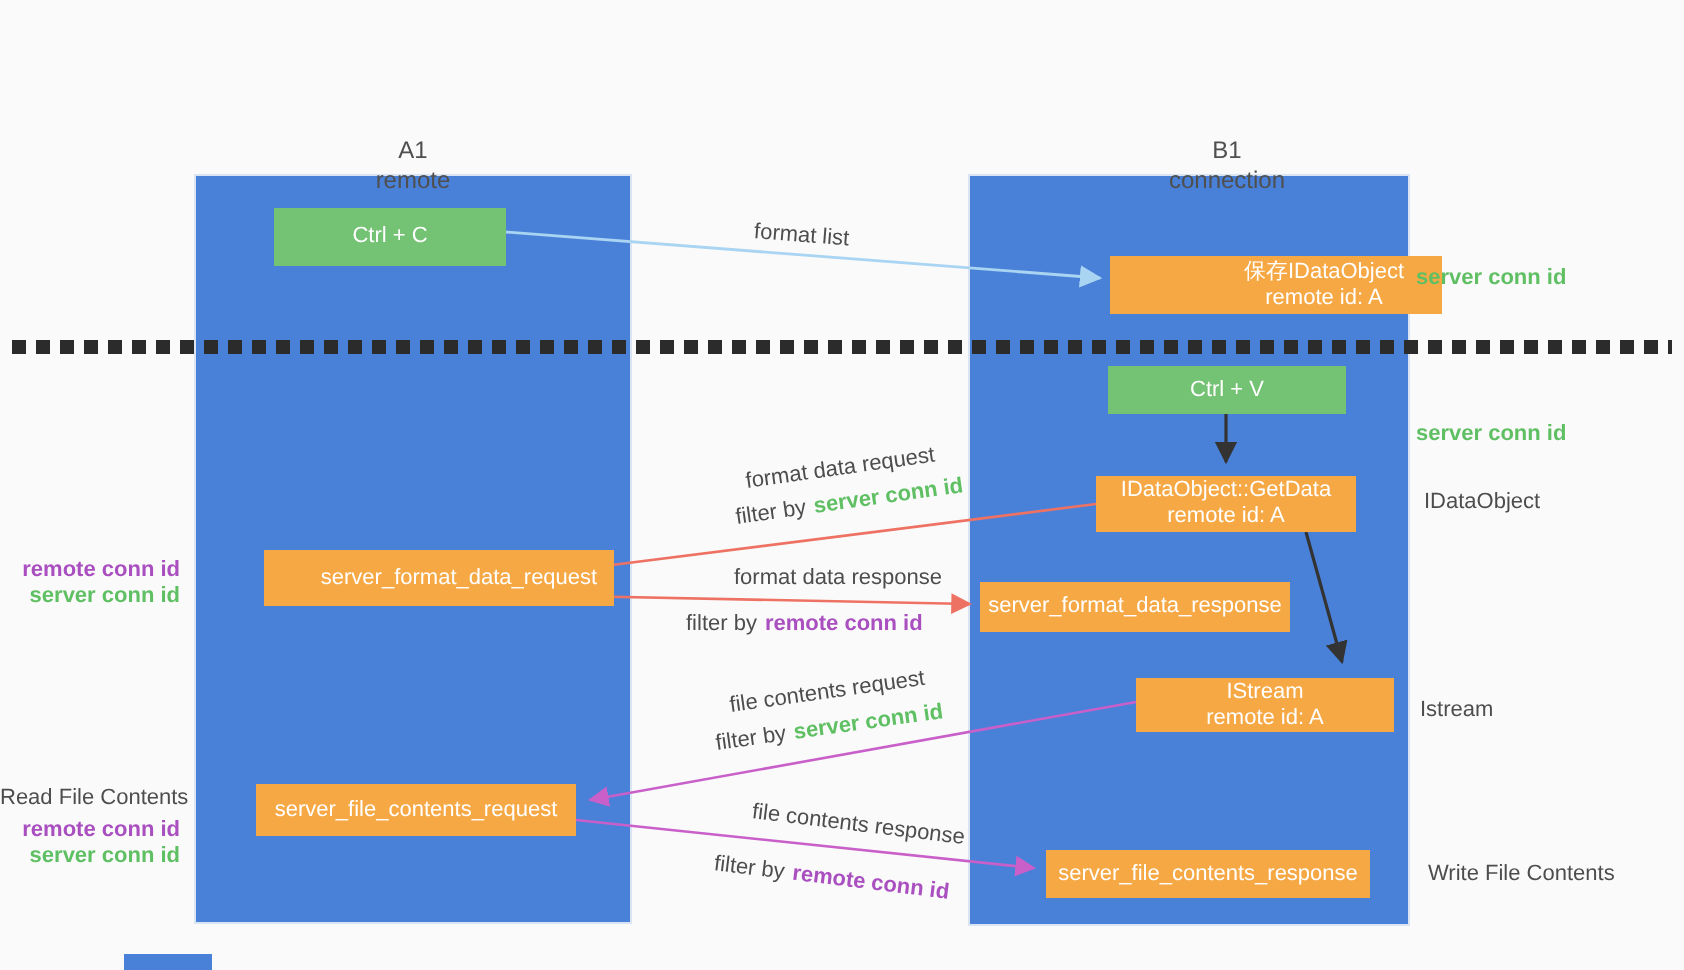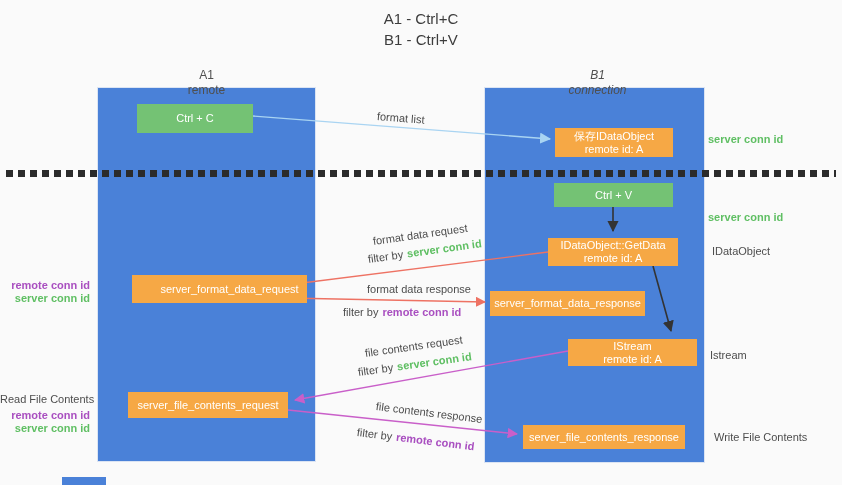--- a/index.html
+++ b/index.html
@@ -4,36 +4,36 @@
 <style>
   html,body{margin:0;padding:0;background:#fafafa;}
   .stage{position:relative;width:842px;height:485px;background:#fafafa;overflow:hidden;
          font-family:"Liberation Sans",sans-serif;color:var(--text-dark,#4d4d4d);}
   .abs{position:absolute;}
   
   .title{left:0;right:0;top:8px;text-align:center;font-size:15px;line-height:21px;color:#3c3c3c;z-index:5;}
   
   .col-head{top:54px;text-align:center;font-size:12px;line-height:15px;color:#4f4f4f;z-index:5;margin-top:14px;}
   .col-head.left{left:98px;width:217px;}
-  .col-head.right{left:488px;width:219px;font-style:italic;}
+  .col-head.right{left:504px;width:219px;}
   
   .col{background:var(--lifeline-blue,#4a81d8);z-index:1;box-shadow:0 0 0 1px rgba(205,218,240,.7);}
   .col.left{left:98px;top:88px;width:217px;height:373px;}
   .col.right{left:485px;top:88px;width:219px;height:374px;}
   .win-frag{left:62px;top:477px;width:44px;height:8px;background:var(--lifeline-blue,#4a81d8);z-index:1;}
   
   .divider{left:6px;top:170px;width:830px;height:7px;z-index:2;
     background:repeating-linear-gradient(to right,#2b2b2b 0 7px,transparent 7px 12px);}
   
   .node{display:flex;flex-direction:column;align-items:center;justify-content:center;
         color:#fff;font-size:11px;line-height:13px;text-align:center;z-index:4;white-space:nowrap;}
   .green{background:var(--box-green,#74c274);}
   .orange{background:var(--box-orange,#f6a845);}
   .n-ctrlc{left:137px;top:104px;width:116px;height:29px;}
-  .n-save{left:555px;top:128px;width:118px;height:29px;}
+  .n-save{left:555px;top:128px;width:118px;height:29px;padding-left:48px;}
   .n-ctrlv{left:554px;top:183px;width:119px;height:24px;align-items:center;}
   .n-getdata{left:548px;top:238px;width:130px;height:28px;}
   .n-fmtreq{left:132px;top:275px;width:155px;height:28px;padding-left:20px;}
   .n-fmtres{left:490px;top:291px;width:155px;height:25px;}
   .n-istream{left:568px;top:339px;width:129px;height:27px;}
   .n-filereq{left:128px;top:392px;width:160px;height:26px;}
   .n-fileres{left:523px;top:425px;width:162px;height:24px;}
   
   .elbl{font-size:11px;line-height:13px;white-space:nowrap;z-index:5;color:var(--text-dark,#4d4d4d);}
   .mixed .pre{margin-right:4px;}
@@ -54,24 +54,20 @@
   .mk-blue{fill:var(--arrow-blue,#a9d4f2);}
   .mk-black{fill:var(--arrow-black,#333);}
   .mk-salmon{fill:var(--arrow-salmon,#ee7263);}
   .mk-magenta{fill:var(--arrow-magenta,#c95fc9);}
 </style>
 </head>
 <body>
 
 <div class="stage">
 
-  <div class="abs title">
-    <div>A1 - Ctrl+C</div>
-    <div>B1 - Ctrl+V</div>
-  </div>
 
   <div class="abs col-head left">
     <div>A1</div>
     <div>remote</div>
   </div>
   <div class="abs col-head right">
     <div>B1</div>
     <div>connection</div>
   </div>
 

